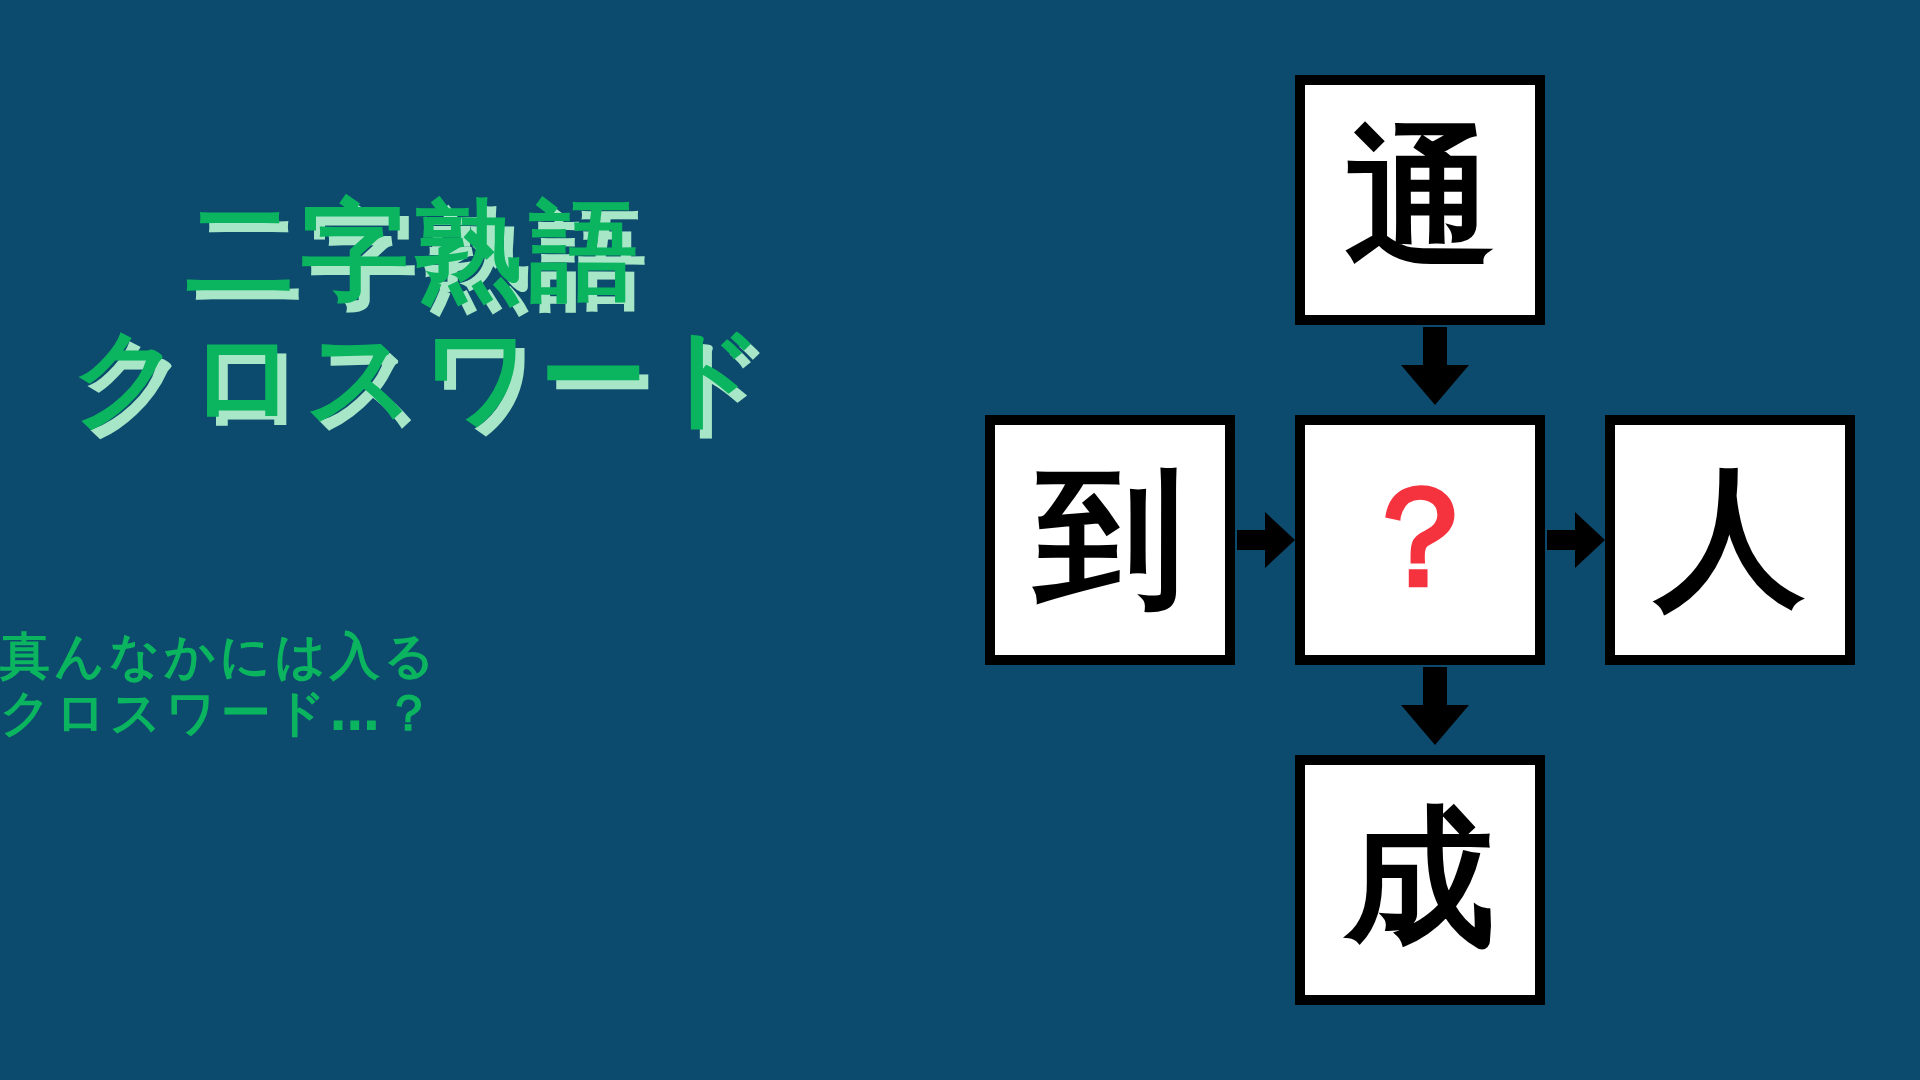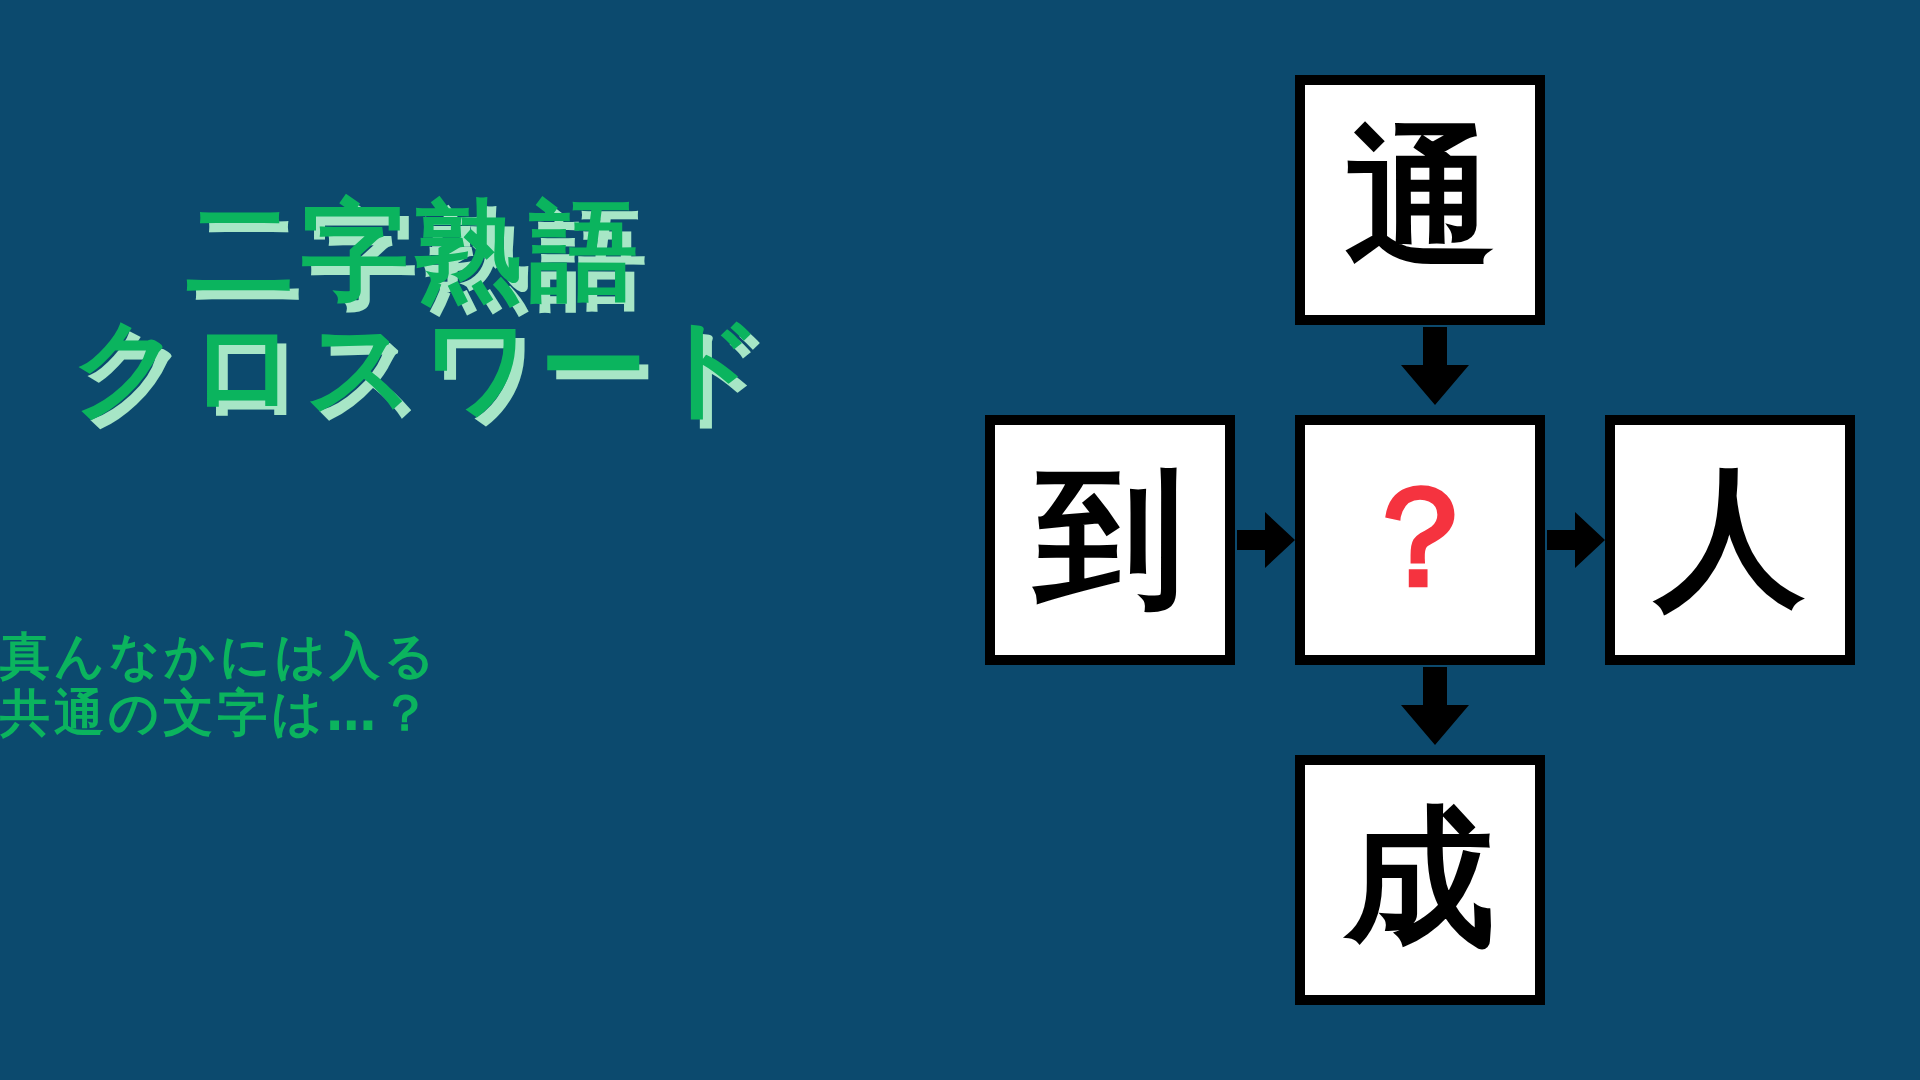--- a/index.html
+++ b/index.html
@@ -33,21 +33,21 @@
   .title-line {
     font-family: "DejaVu Sans", "Liberation Sans", sans-serif;
     font-weight: 700;
     color: #0bb45e;
     line-height: 1.02;
     letter-spacing: 0.06em;
     white-space: nowrap;
     text-shadow: 9px 9px 0 #a7e6c6;
   }
   .title-line.l1 { font-size: 108px; }
-  .title-line.l2 { font-size: 108px; margin-top: 6px; padding-left: 12px; }
+  .title-line.l2 { font-size: 108px; margin-top: 16px; padding-left: 12px; }
 
   .subtitle-block {
     position: absolute;
     left: 0px;
     top: 628px;
     width: 830px;
     text-align: left;
   }
   .subtitle-line {
     font-family: "DejaVu Sans", "Liberation Sans", sans-serif;
@@ -117,21 +117,21 @@
 
 <div id="stage">
 
   <div class="title-block">
     <div class="title-line l1">二字熟語</div>
     <div class="title-line l2">クロスワード</div>
   </div>
 
   <div class="subtitle-block">
     <div class="subtitle-line">真んなかには入る</div>
-    <div class="subtitle-line">共通の文字は…？</div>
+    <div class="subtitle-line">クロスワード…？</div>
   </div>
 
   <div class="grid-area">
 
     <div class="cell top">
       <span class="glyph">通</span>
     </div>
 
     <div class="cell left">
       <span class="glyph">到</span>

